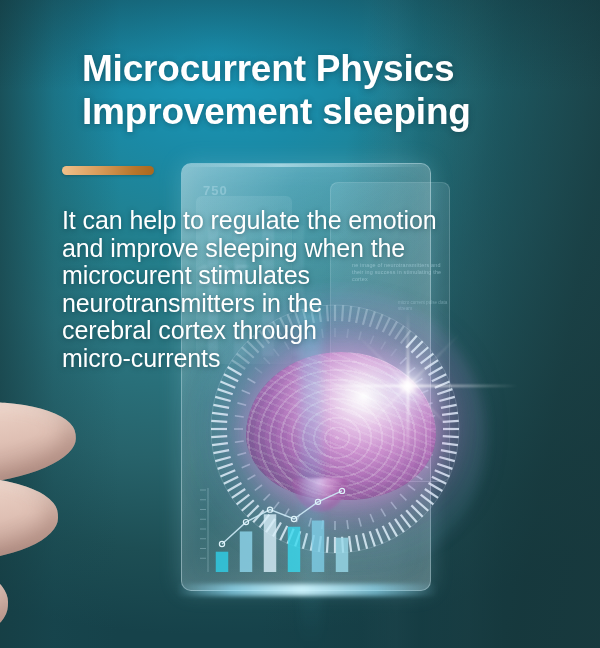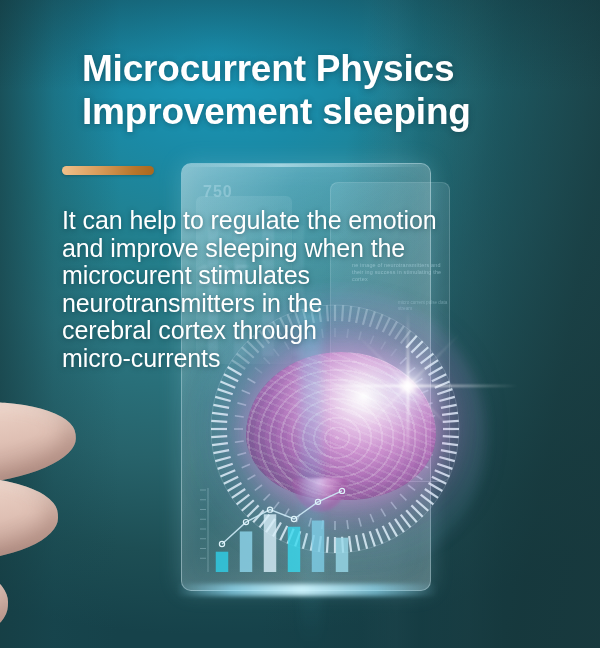--- a/index.html
+++ b/index.html
@@ -90,21 +90,21 @@
   .glass3{
     position:absolute;
     left:196px; top:196px; width:96px; height:168px;
     border-radius:6px;
     background:linear-gradient(150deg, rgba(210,238,246,.13), rgba(186,226,238,.05));
   }
 
   
   .hud-750{
     position:absolute; left:203px; top:183px;
-    font-size:16px; letter-spacing:1px; font-weight:700;
+    font-size:13px; letter-spacing:1px; font-weight:700;
     color:rgba(186,224,236,.42);
     filter:blur(.7px);
   }
   .hud-bignum{
     position:absolute; left:196px; top:258px;
     font-size:30px; font-weight:700; letter-spacing:2px;
     color:rgba(180,222,236,.22);
     filter:blur(1.2px);
   }
   .hud-para{

